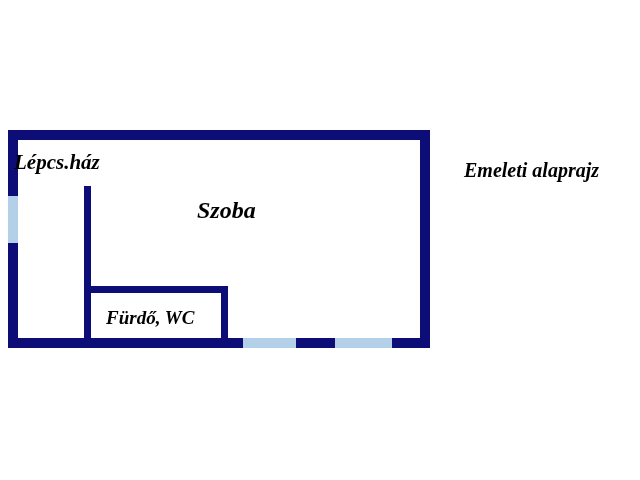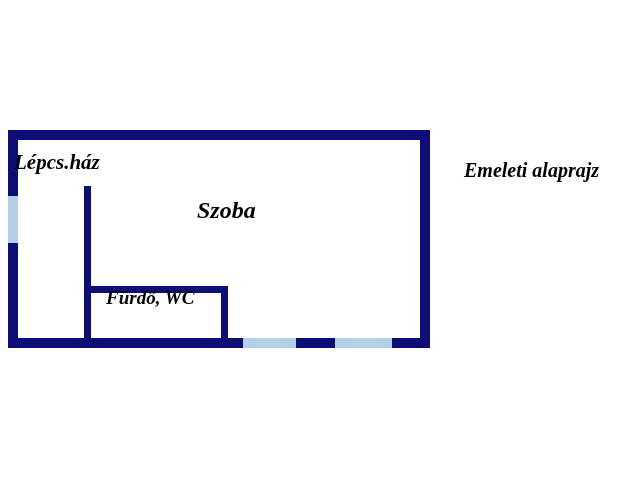--- a/index.html
+++ b/index.html
@@ -41,21 +41,21 @@
     top: 152px;
     font-size: 21px;
   }
   .label-room {
     left: 197px;
     top: 198px;
     font-size: 24px;
   }
   .label-bath {
     left: 106px;
-    top: 288px;
+    top: 308px;
     font-size: 19px;
   }
 
   
   .plan-title {
     position: absolute;
     left: 464px;
     top: 160px;
     font-family: "Liberation Serif", "DejaVu Serif", serif;
     font-weight: bold;

